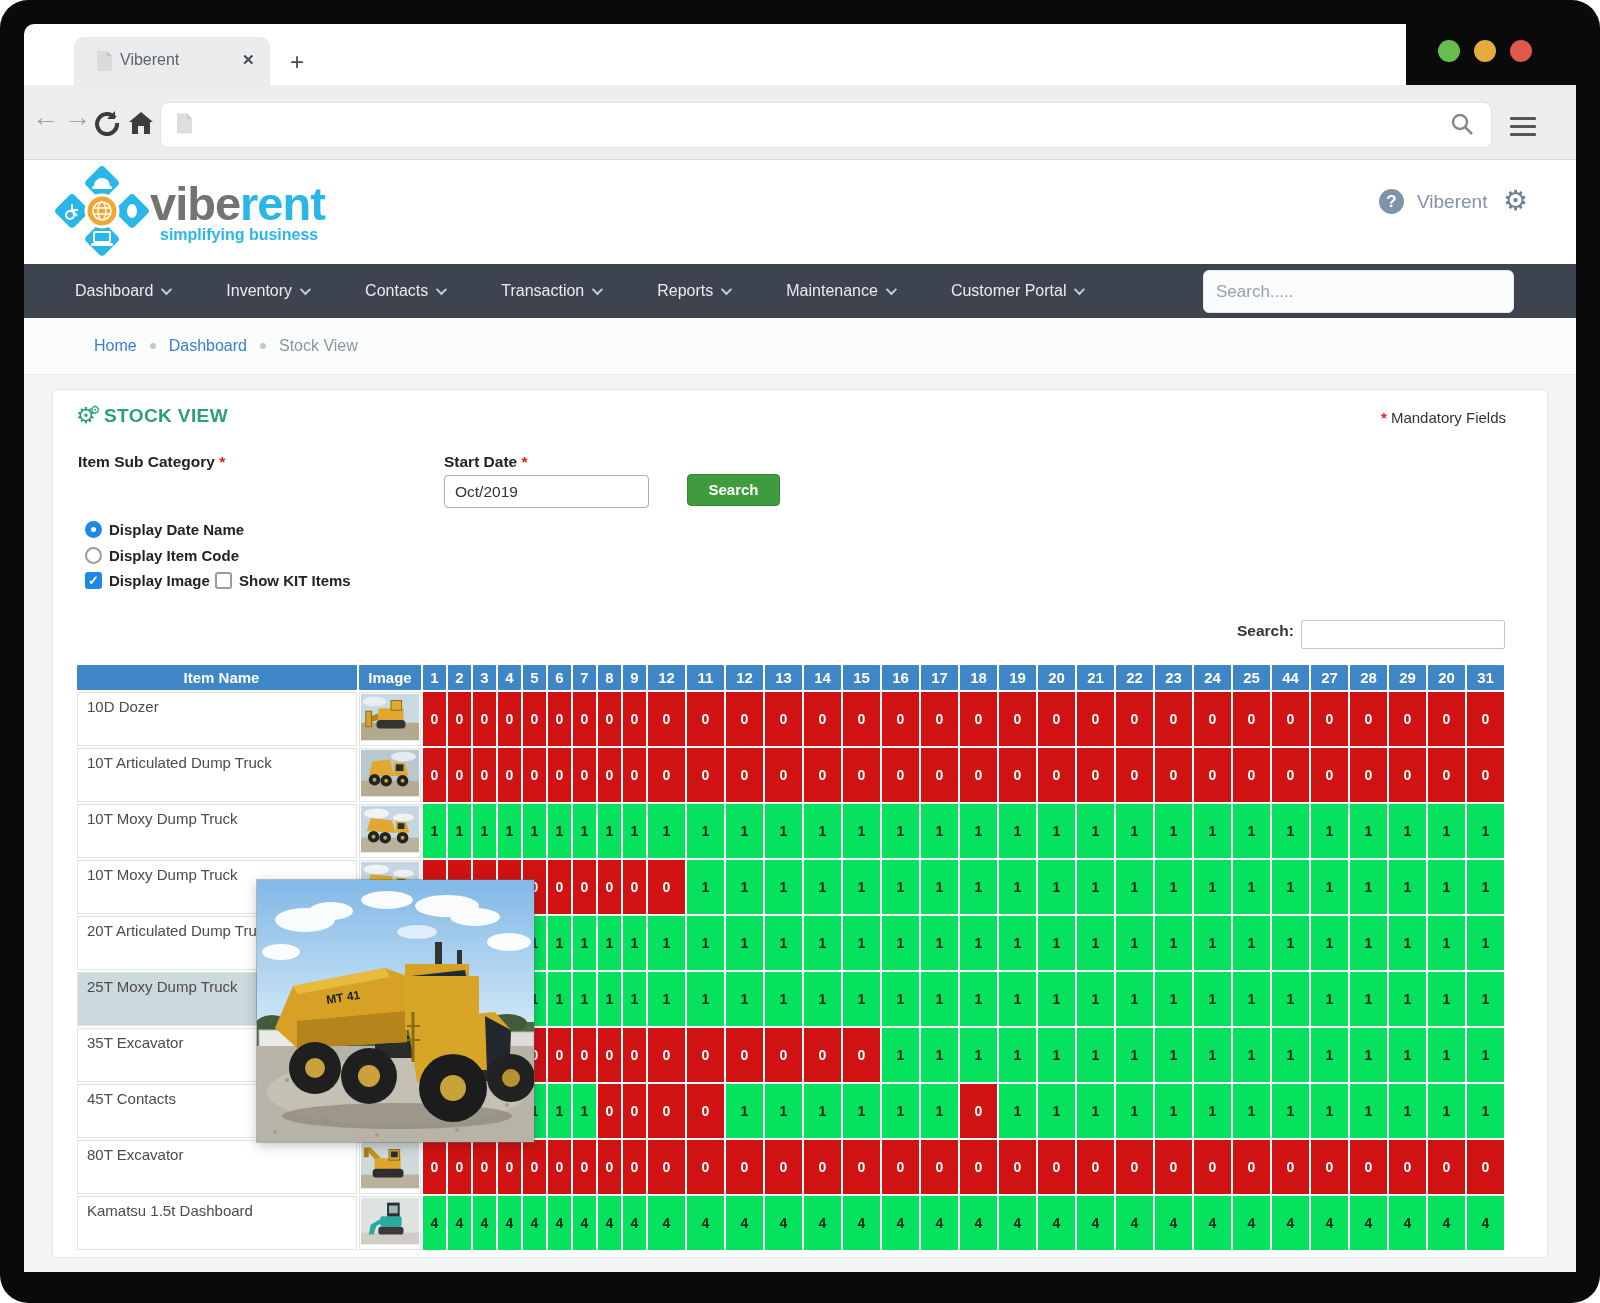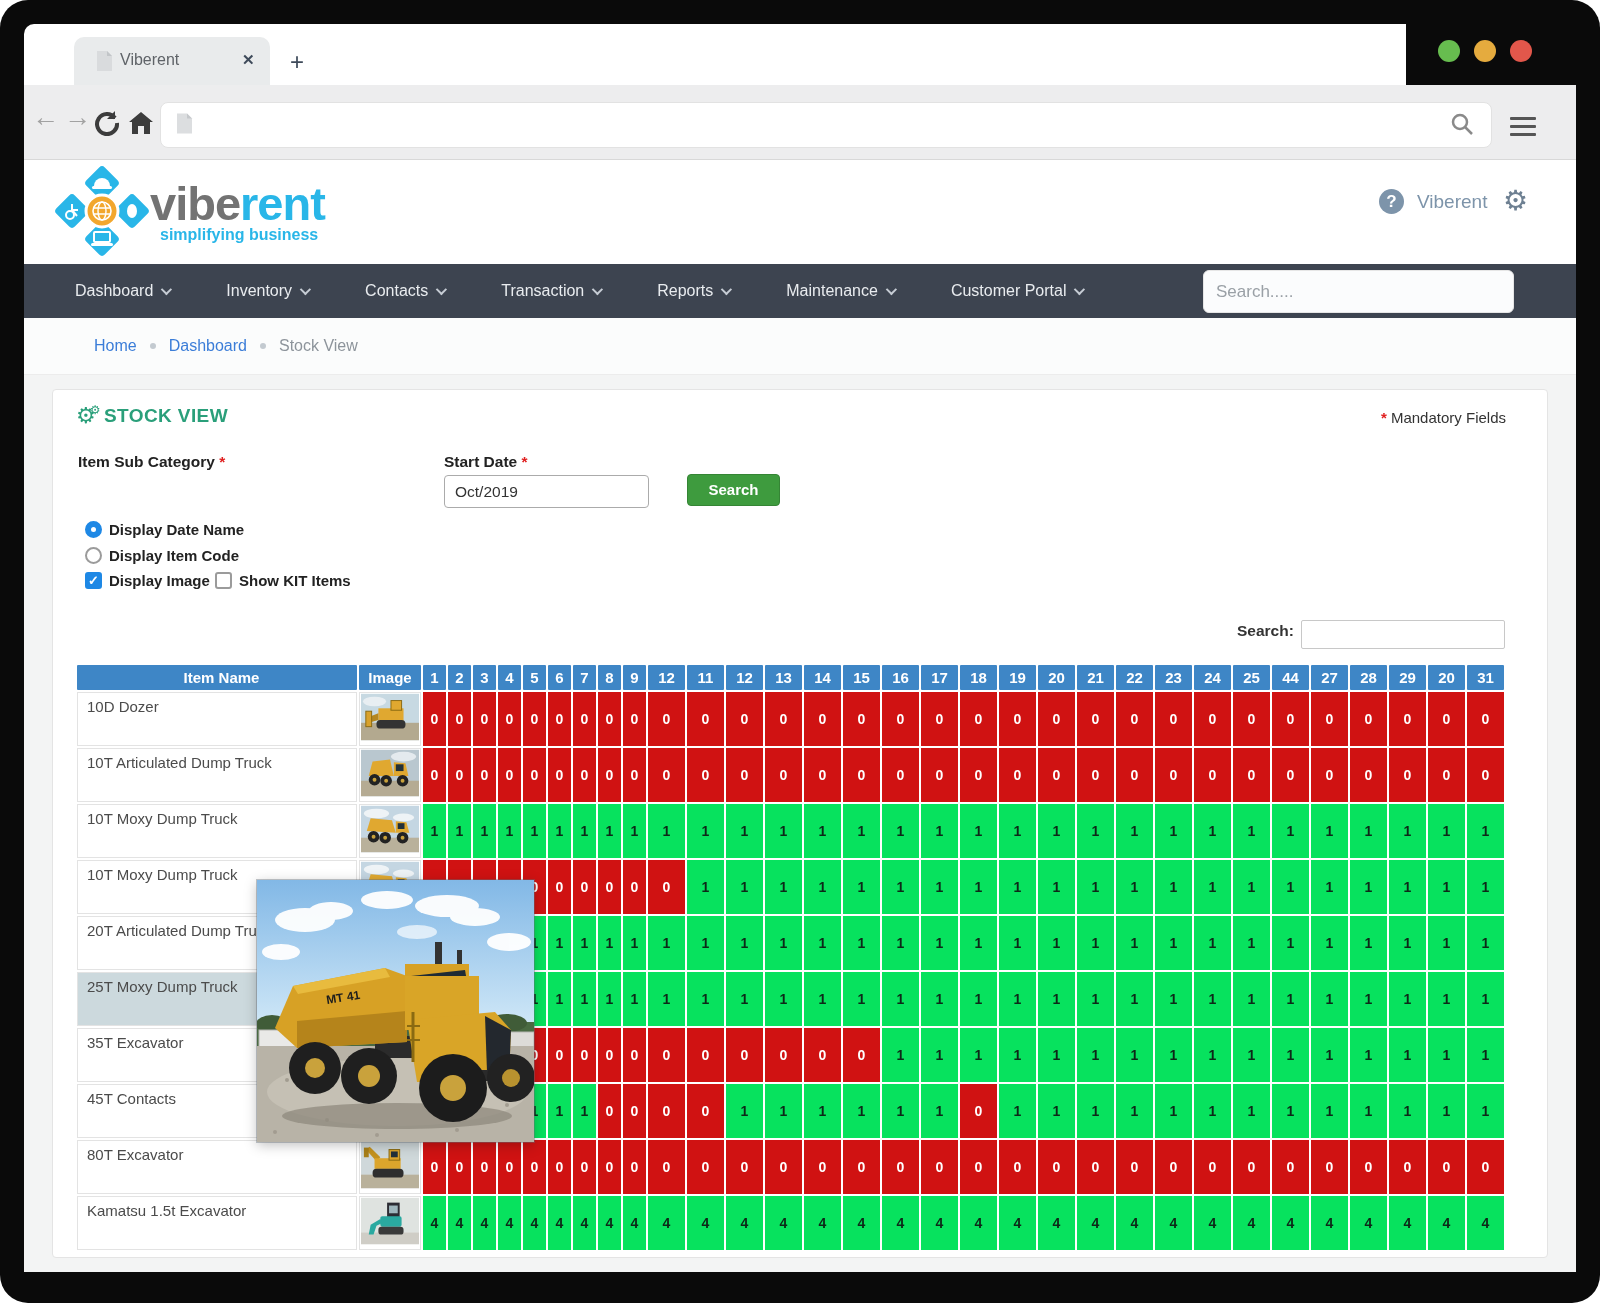--- a/index.html
+++ b/index.html
@@ -678,21 +678,21 @@
             <td class="day-c" style="background:#d01212;color:#ffffff">0</td>
             <td class="day-c" style="background:#d01212;color:#ffffff">0</td>
             <td class="day-c" style="background:#d01212;color:#ffffff">0</td>
             <td class="day-c" style="background:#d01212;color:#ffffff">0</td>
             <td class="day-c" style="background:#d01212;color:#ffffff">0</td>
             <td class="day-c" style="background:#d01212;color:#ffffff">0</td>
             <td class="day-c" style="background:#d01212;color:#ffffff">0</td>
             <td class="day-c" style="background:#d01212;color:#ffffff">0</td>
           </tr>
           <tr class="body-row">
-            <td class="name-c" style="">Kamatsu 1.5t Excavator</td>
+            <td class="name-c" style="">Kamatsu 1.5t Dashboard</td>
             <td class="img-c" style=""><svg width="58" height="48" viewBox="0 0 60 48">
                 <rect width="60" height="48" fill="#dfe3e0"></rect>
                 <rect y="36" width="60" height="12" fill="#cfcdc6"></rect>
                 <rect x="27" y="5" width="13" height="16" fill="#2c2c34"></rect>
                 <rect x="29" y="8" width="9" height="8" fill="#9fb6bd"></rect>
                 <rect x="20" y="19" width="22" height="11" rx="2" fill="#2aa9a0"></rect>
                 <polygon points="20,22 10,28 8,38 13,38 16,29 22,26" fill="#2aa9a0"></polygon>
                 <rect x="18" y="30" width="26" height="8" rx="3" fill="#3a3a3a"></rect>
               </svg></td>
             <td class="day-c" style="background:#07e25e;color:#0d2818">4</td>

